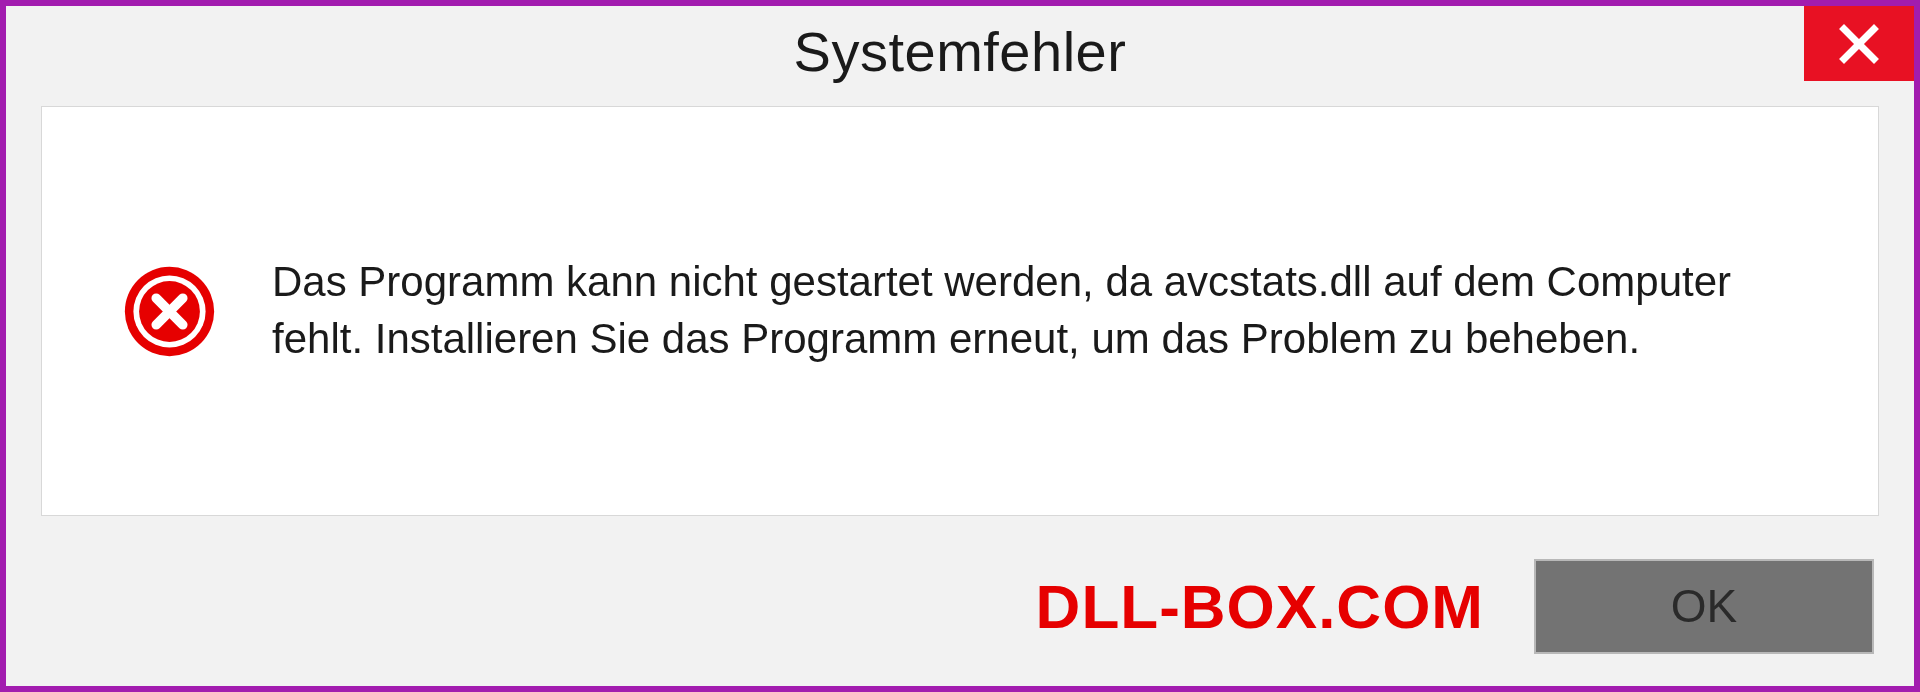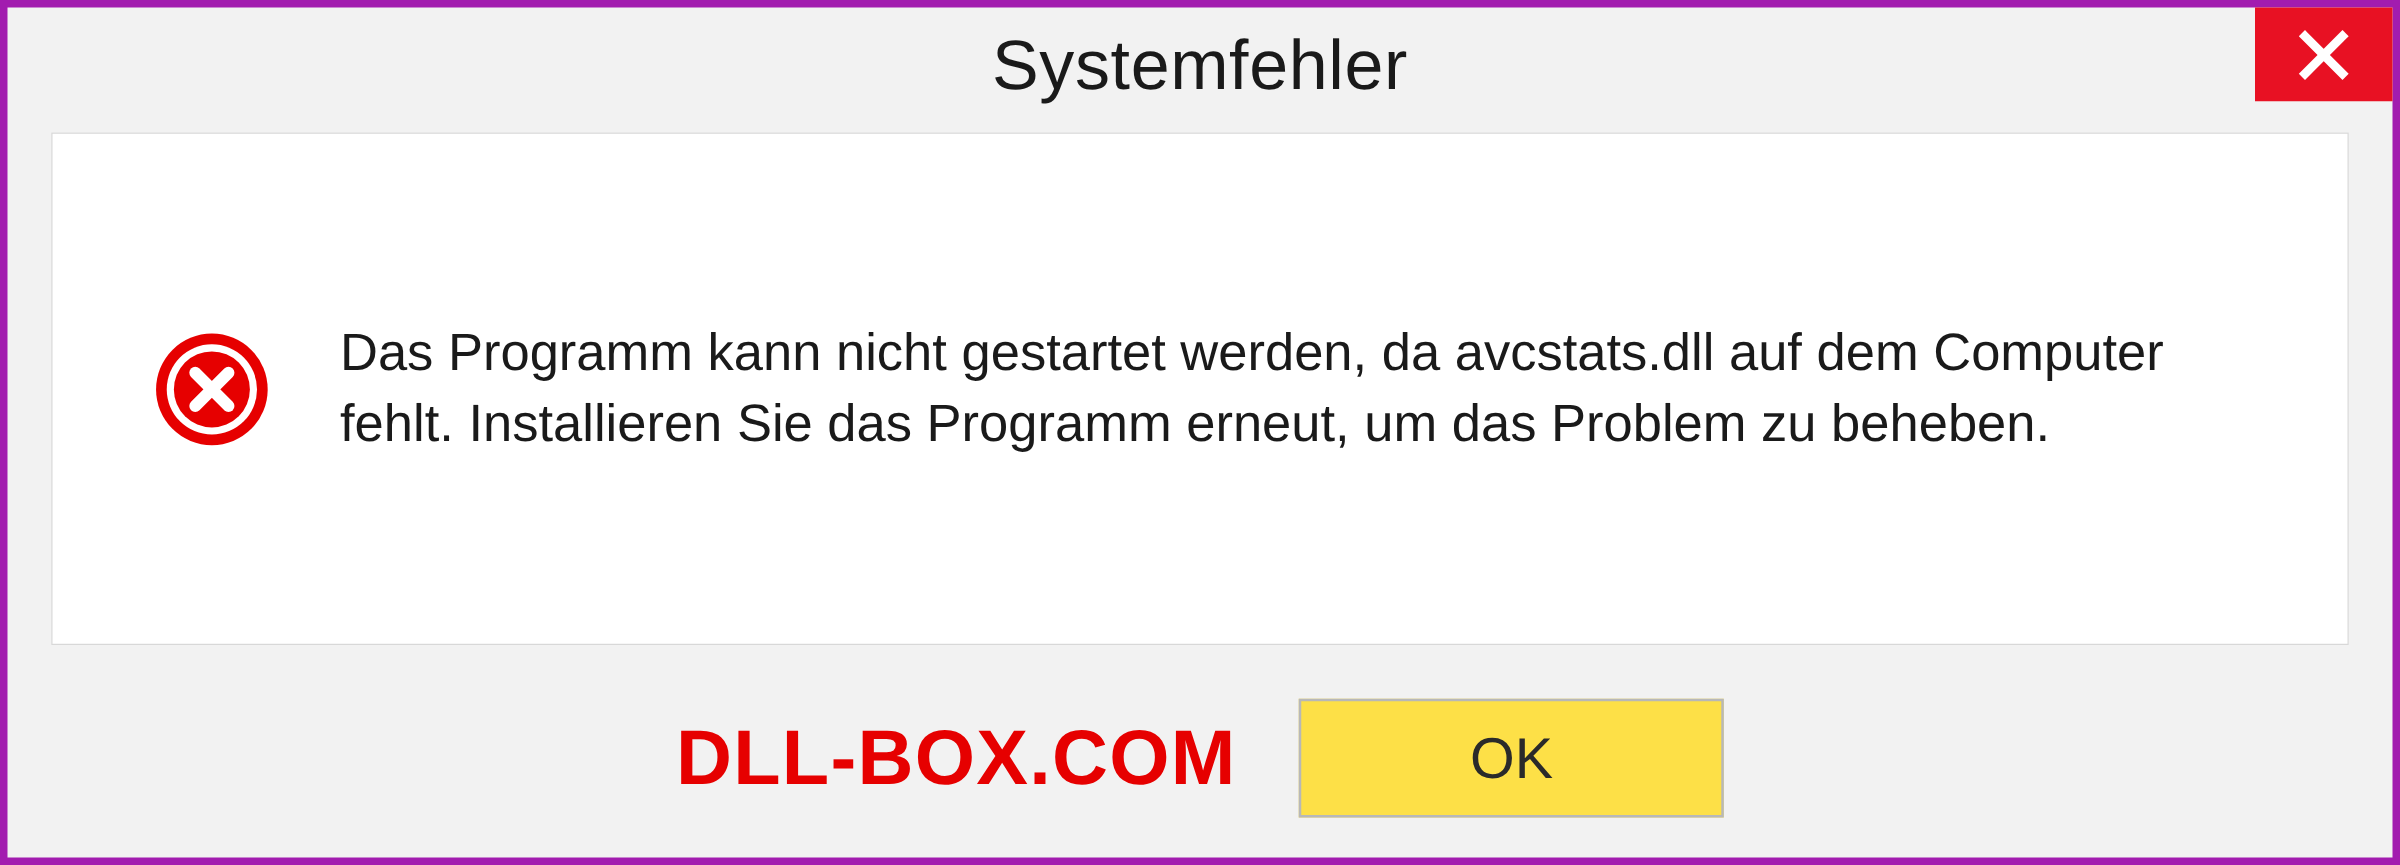--- a/index.html
+++ b/index.html
@@ -78,35 +78,35 @@
       padding-right: 30px;
     }
     .footer {
       position: absolute;
       bottom: 0;
       left: 0;
       right: 0;
       height: 160px;
       display: flex;
       align-items: center;
-      justify-content: center;
+      justify-content: flex-end;
       padding: 0 40px;
     }
     .watermark {
       font-size: 62px;
       font-weight: 900;
       color: #e60000;
       letter-spacing: 1px;
       margin-right: 50px;
       font-family: Arial Black, Arial, sans-serif;
     }
     .ok-button {
       width: 340px;
       height: 95px;
-      background: #fde047;
+      background: #737373;
       border: 2px solid #b8b8b8;
       font-size: 46px;
       color: #2a2a2a;
       cursor: pointer;
       font-family: Arial, Helvetica, sans-serif;
     }
   </style>
 </head>
 <body>
 

